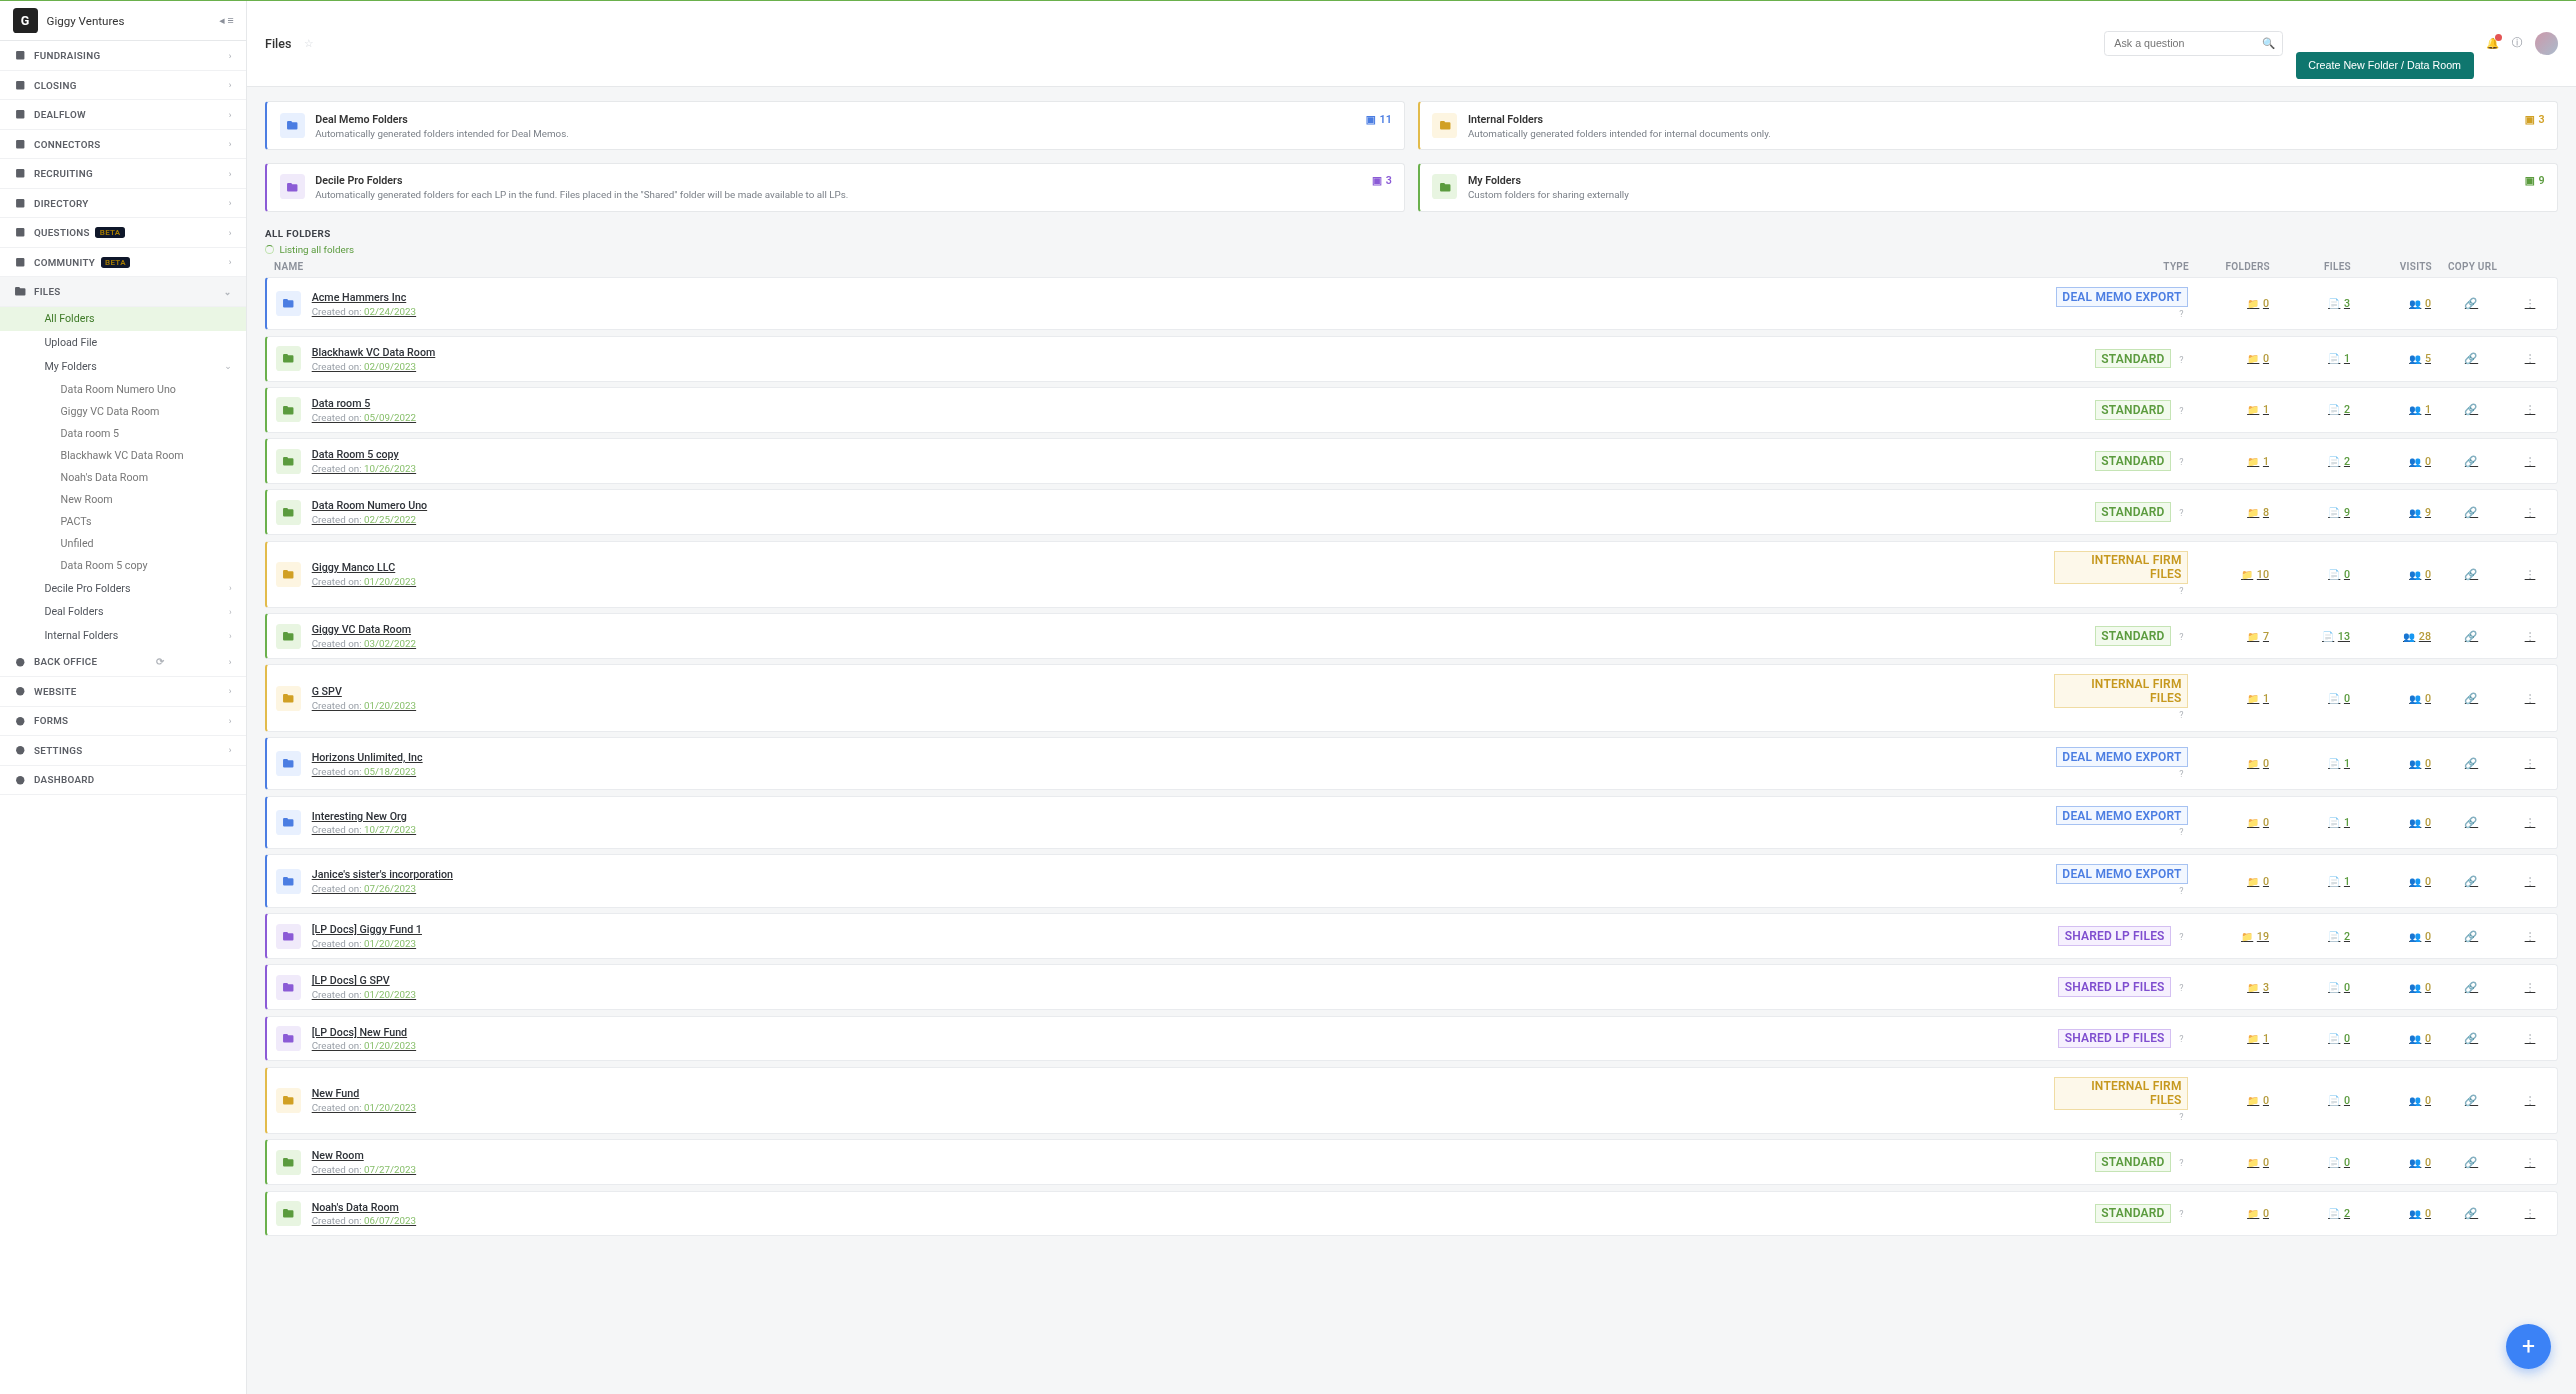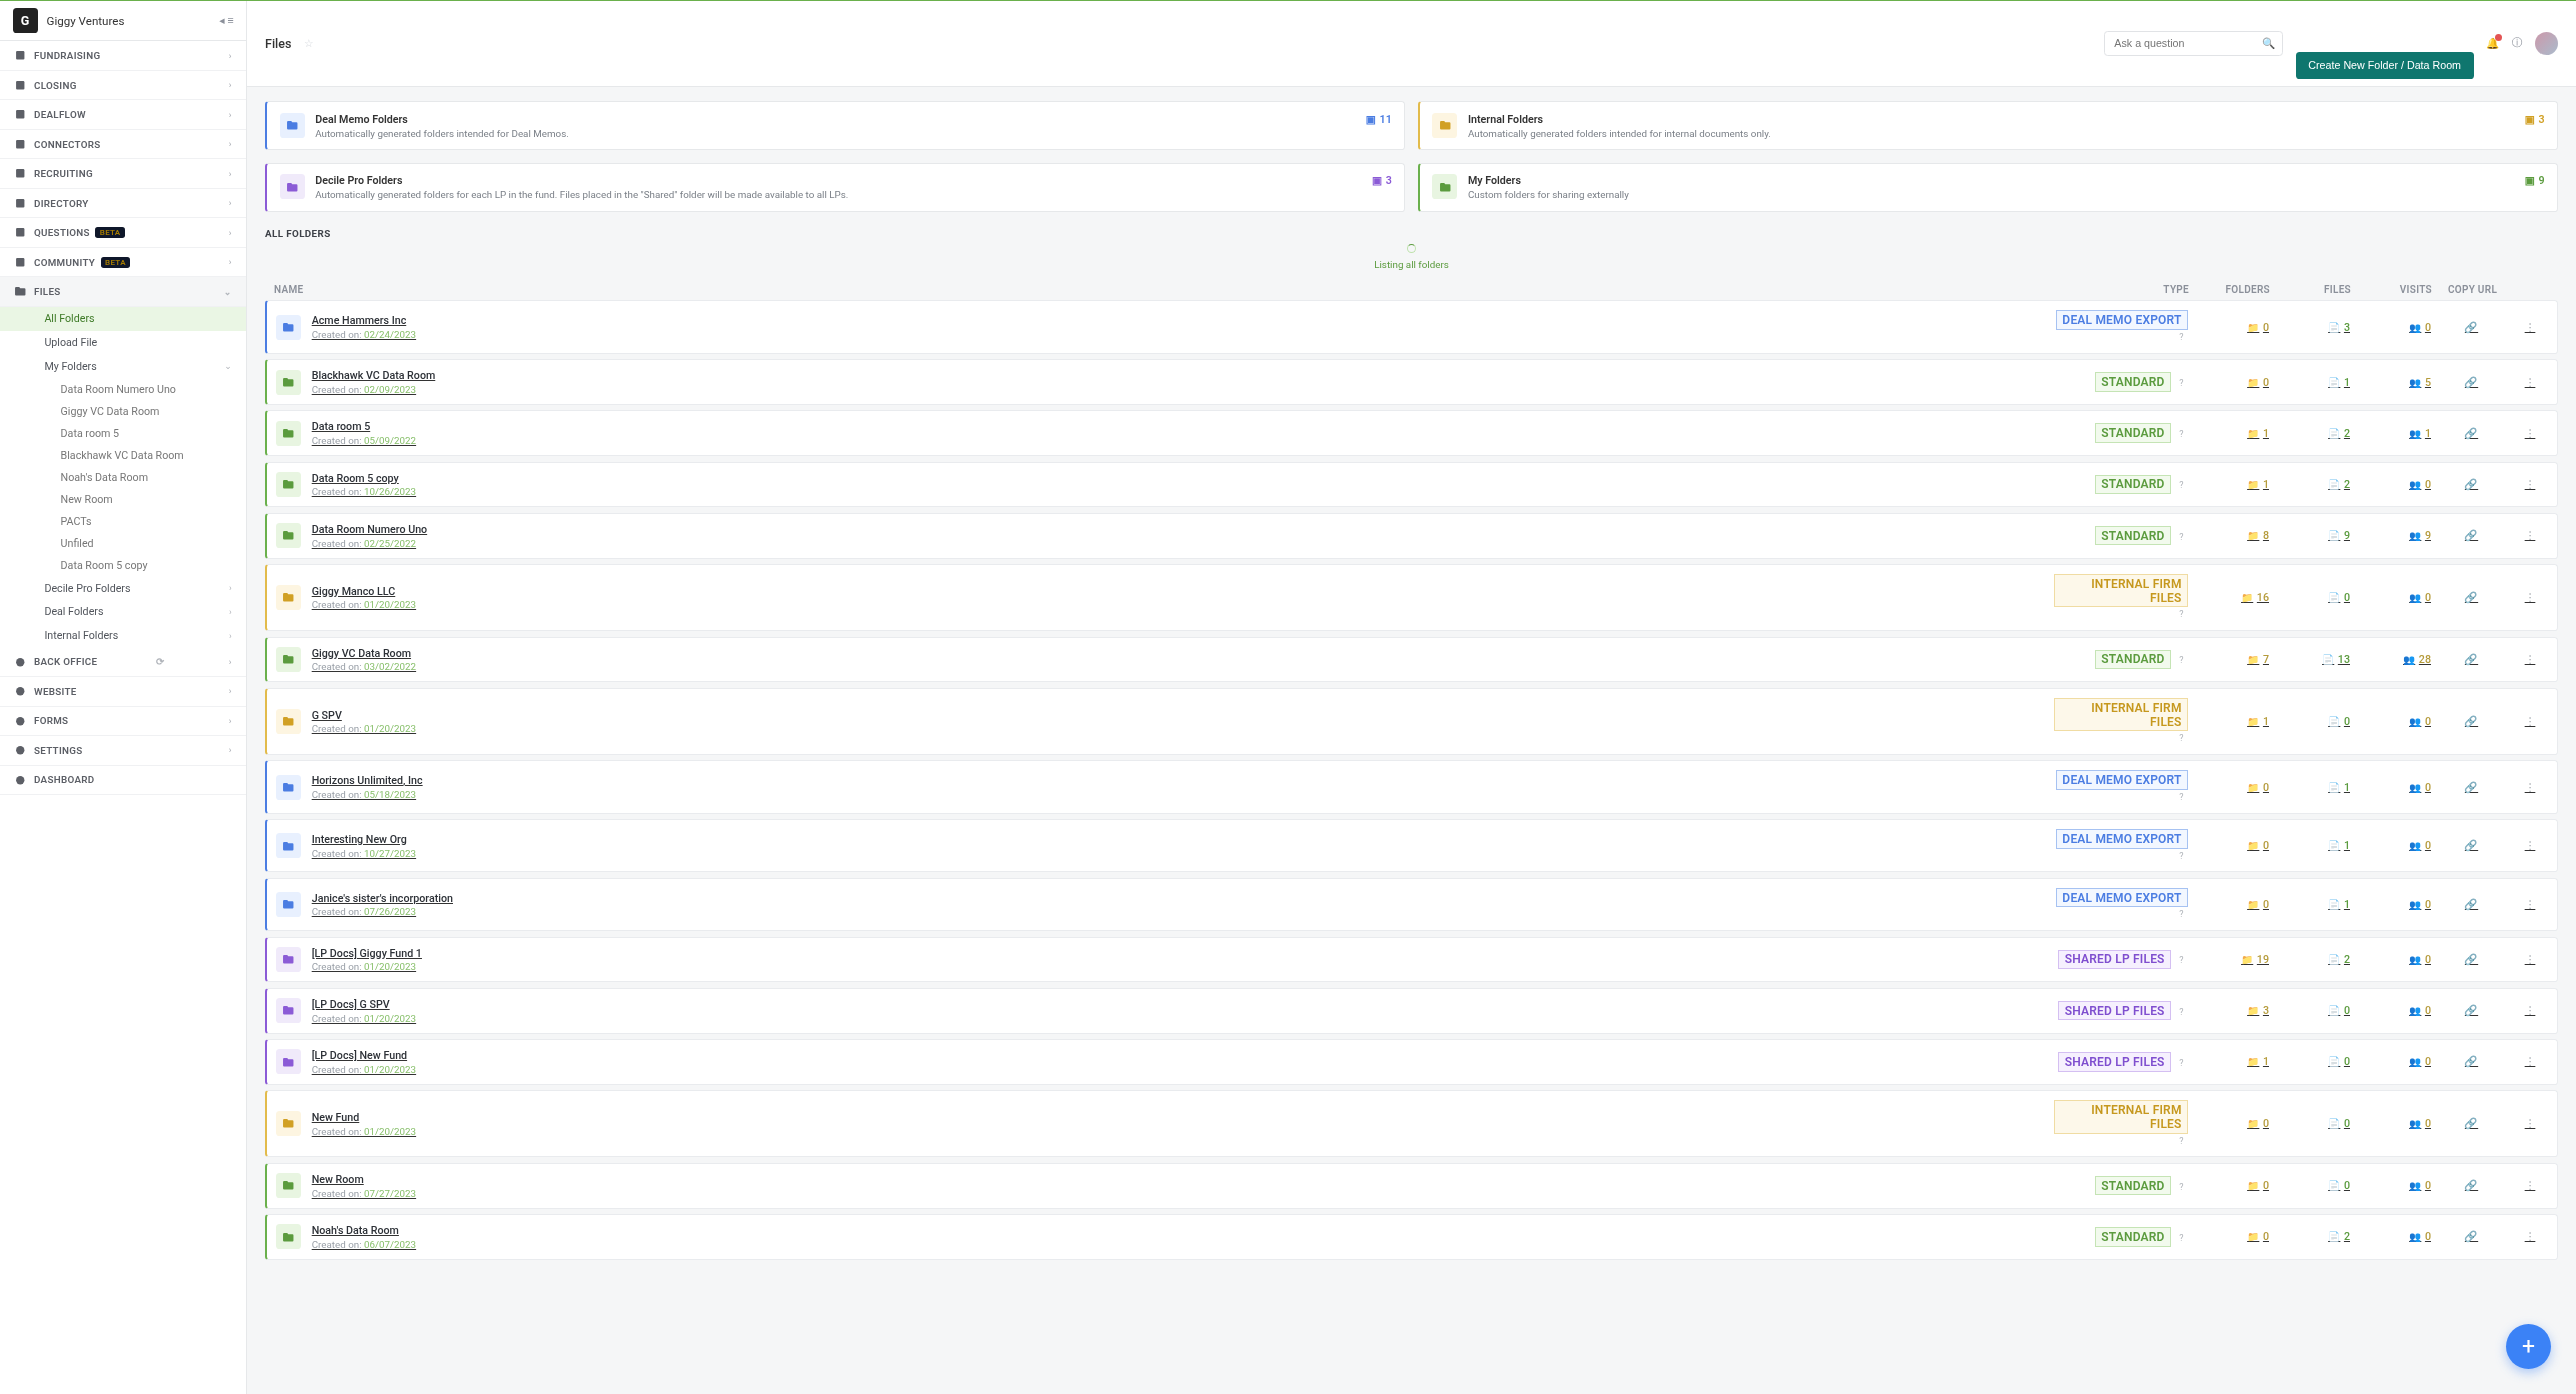--- a/index.html
+++ b/index.html
@@ -61,21 +61,21 @@
 .card-body .card-title{font-size:10.7px;font-weight:600;margin-bottom:1.8px;}
 .card-body .card-sub{font-size:9.8px;color:#7b8088;}
 .card-count{margin-left:auto;display:flex;align-items:center;gap:3.6px;font-size:10.7px;font-weight:600;}
 .card.blue .card-count{color:#4b7de2;}
 .card.yellow .card-count{color:#d1a024;}
 .card.purple .card-count{color:#8b5bd6;}
 .card.green .card-count{color:#5b9b3e;}
 
 
 .section-title{font-size:9.8px;font-weight:700;letter-spacing:0.4px;color:#3e4249;margin-bottom:5.4px;}
-.listing-row{display:flex;align-items:center;gap:5.4px;font-size:9.8px;color:#5b9b3e;margin-bottom:9px;flex-direction:column;}
+.listing-row{display:flex;align-items:center;gap:5.4px;font-size:9.8px;color:#5b9b3e;}
 .listing-row .spin{width:9px;height:9px;border:1.8px solid #bfe2ad;border-top-color:#5b9b3e;border-radius:50%;}
 
 
 .tbl{width:100%;}
 .tbl-head{display:flex;align-items:center;padding:5.4px 9px;font-size:10px;font-weight:600;color:#8b909a;text-transform:uppercase;letter-spacing:0.3px;}
 .col-name{flex:1;}
 .col-type{width:134px;text-align:right;}
 .col-folders{width:81px;text-align:right;}
 .col-files{width:81px;text-align:right;}
 .col-visits{width:81px;text-align:right;}
@@ -574,21 +574,21 @@
               </svg>
             </div>
             <div class="row-name col-name">
               <div class="name">Giggy Manco LLC</div>
               <div class="sub">Created on: <span class="date">01/20/2023</span></div>
             </div>
             <div class="col-type" style="text-align:right;"><span class="type-pill pill-int">INTERNAL FIRM FILES</span><span class="pill-q">?</span></div>
             <div class="col-folders">
               <div class="metric folders">
                 <span class="m-ic">📁</span>
-                <span>16</span>
+                <span>10</span>
               </div>
             </div>
             <div class="col-files">
               <div class="metric files">
                 <span class="m-ic">📄</span>
                 <span>0</span>
               </div>
             </div>
             <div class="col-visits">
               <div class="metric visits">

